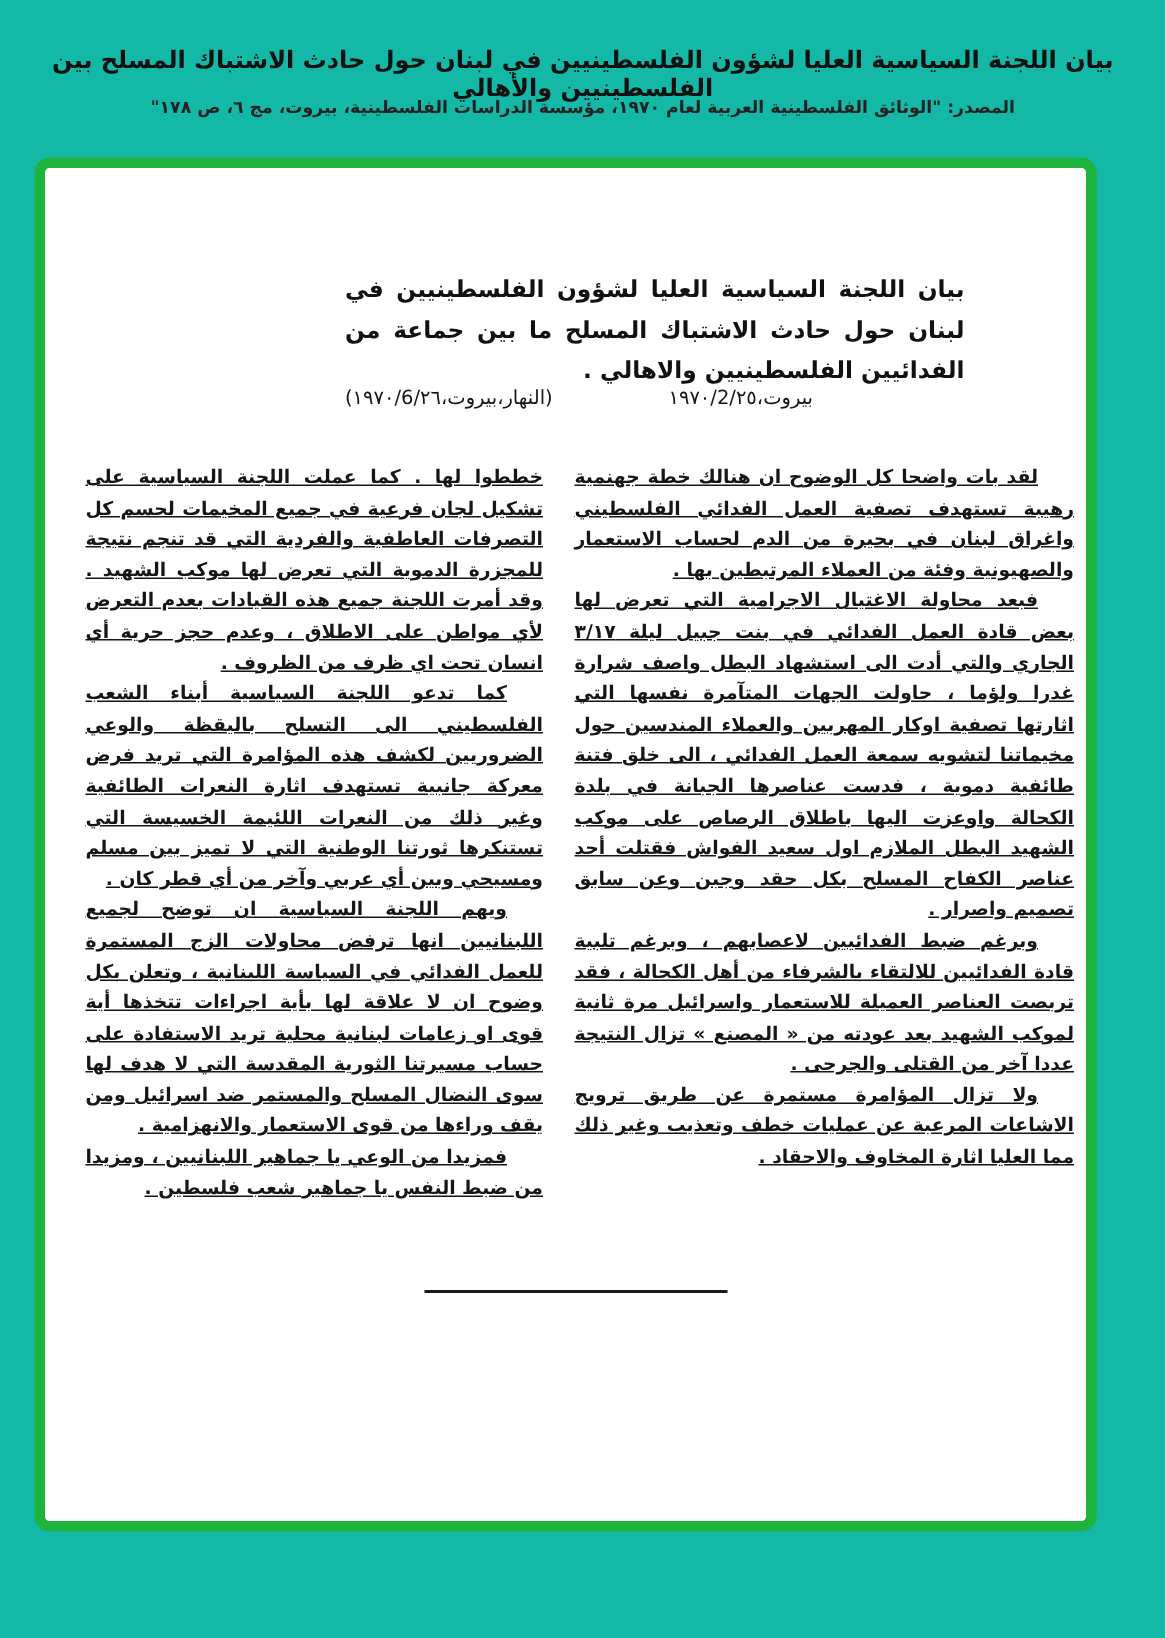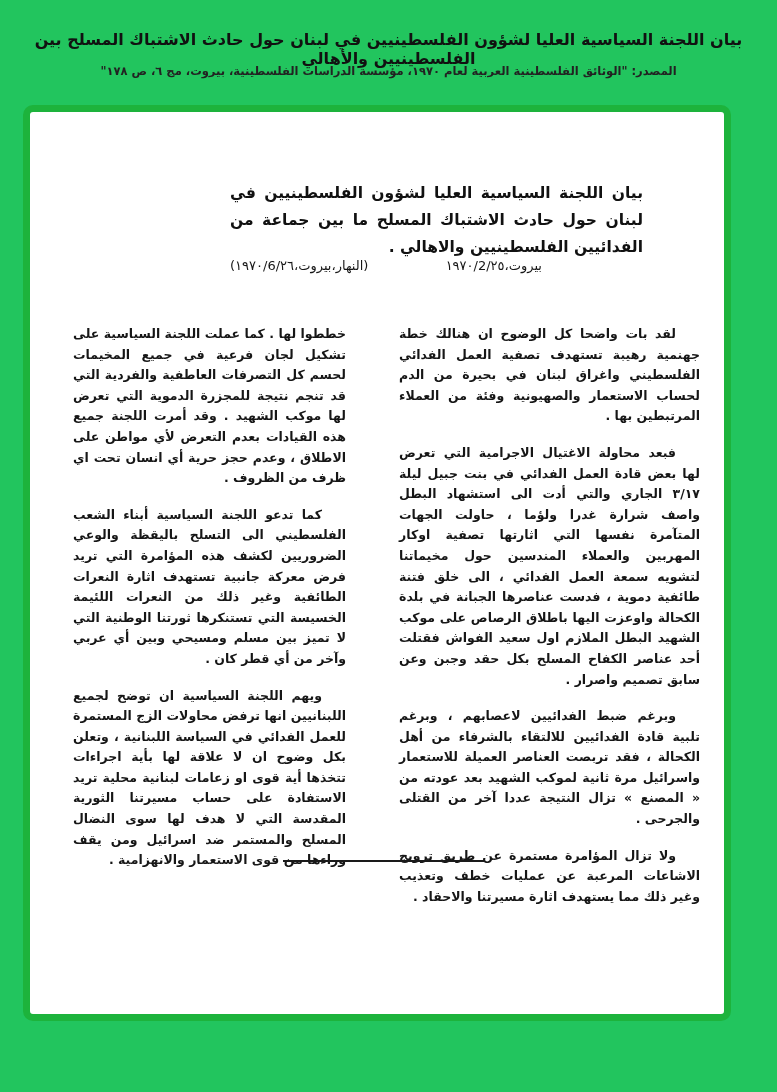--- a/index.html
+++ b/index.html
@@ -4,21 +4,21 @@
 <style>
   html, body {
     margin: 0;
     padding: 0;
     background: #ffffff;
   }
   .page {
     position: relative;
     width: 777px;
     height: 1092px;
-    background: #22c55e;
+    background: #14b8a6;
     font-family: "DejaVu Sans", sans-serif;
     color: #141414;
     overflow: hidden;
   }
   .top-title {
     position: absolute;
     top: 30px;
     left: 20px;
     right: 20px;
     text-align: center;
@@ -88,21 +88,21 @@
     direction: rtl;
     gap: 21px;
     text-align: justify;
     font-size: 12.5px;
     font-weight: bold;
     line-height: 20.6px;
     color: #161616;
   }
   .col-first  { width: 333px; flex: 0 0 auto; }
   .col-second { flex: 1 1 auto; }
-  .para { margin: 16px; }
+  .para { margin: 0; text-decoration: underline; }
   .para.ind { text-indent: 24px; }
   .footnote-rule {
     position: absolute;
     top: 748px;
     left: 253px;
     width: 202px;
     height: 2px;
     background: #1a1a1a;
   }
 </style>
@@ -124,27 +124,28 @@
         <span>بيروت،١٩٧٠/2/٢٥</span>
         <span>(النهار،بيروت،١٩٧٠/6/٢٦)</span>
       </div>
 
       <div class="doc-body">
 
         <div class="col col-first">
           <p class="para ind">لقد بات واضحا كل الوضوح ان هنالك خطة جهنمية رهيبة تستهدف تصفية العمل الفدائي الفلسطيني واغراق لبنان في بحيرة من الدم لحساب الاستعمار والصهيونية وفئة من العملاء المرتبطين بها .</p>
           <p class="para ind">فبعد محاولة الاغتيال الاجرامية التي تعرض لها بعض قادة العمل الفدائي في بنت جبيل ليلة ٣/١٧ الجاري والتي أدت الى استشهاد البطل واصف شرارة غدرا ولؤما ، حاولت الجهات المتآمرة نفسها التي اثارتها تصفية اوكار المهربين والعملاء المندسين حول مخيماتنا لتشويه سمعة العمل الفدائي ، الى خلق فتنة طائفية دموية ، فدست عناصرها الجبانة في بلدة الكحالة واوعزت اليها باطلاق الرصاص على موكب الشهيد البطل الملازم اول سعيد الفواش فقتلت أحد عناصر الكفاح المسلح بكل حقد وجبن وعن سابق تصميم واصرار .</p>
           <p class="para ind">وبرغم ضبط الفدائيين لاعصابهم ، وبرغم تلبية قادة الفدائيين للالتقاء بالشرفاء من أهل الكحالة ، فقد تربصت العناصر العميلة للاستعمار واسرائيل مرة ثانية لموكب الشهيد بعد عودته من « المصنع » تزال النتيجة عددا آخر من القتلى والجرحى .</p>
-          <p class="para ind">ولا تزال المؤامرة مستمرة عن طريق ترويج الاشاعات المرعبة عن عمليات خطف وتعذيب وغير ذلك مما يستهدف اثارة مسيرتنا والاحقاد .</p>
+          <p class="para ind">ولا تزال المؤامرة مستمرة عن طريق ترويج الاشاعات المرعبة عن عمليات خطف وتعذيب وغير ذلك مما العليا اثارة المخاوف والاحقاد .</p>
         </div>
 
         <div class="col col-second">
           <p class="para">خططوا لها . كما عملت اللجنة السياسية على تشكيل لجان فرعية في جميع المخيمات لحسم كل التصرفات العاطفية والفردية التي قد تنجم نتيجة للمجزرة الدموية التي تعرض لها موكب الشهيد . وقد أمرت اللجنة جميع هذه القيادات بعدم التعرض لأي مواطن على الاطلاق ، وعدم حجز حرية أي انسان تحت اي ظرف من الظروف .</p>
           <p class="para ind">كما تدعو اللجنة السياسية أبناء الشعب الفلسطيني الى التسلح باليقظة والوعي الضروريين لكشف هذه المؤامرة التي تريد فرض معركة جانبية تستهدف اثارة النعرات الطائفية وغير ذلك من النعرات اللئيمة الخسيسة التي تستنكرها ثورتنا الوطنية التي لا تميز بين مسلم ومسيحي وبين أي عربي وآخر من أي قطر كان .</p>
           <p class="para ind">ويهم اللجنة السياسية ان توضح لجميع اللبنانيين انها ترفض محاولات الزج المستمرة للعمل الفدائي في السياسة اللبنانية ، وتعلن بكل وضوح ان لا علاقة لها بأية اجراءات تتخذها أية قوى او زعامات لبنانية محلية تريد الاستفادة على حساب مسيرتنا الثورية المقدسة التي لا هدف لها سوى النضال المسلح والمستمر ضد اسرائيل ومن يقف وراءها من قوى الاستعمار والانهزامية .</p>
+          <p class="para ind">فمزيدا من الوعي يا جماهير اللبنانيين ، ومزيدا من ضبط النفس يا جماهير شعب فلسطين .</p>
         </div>
 
       </div>
 
       <div class="footnote-rule"></div>
 
     </div>
   </div>
 
 </div>

